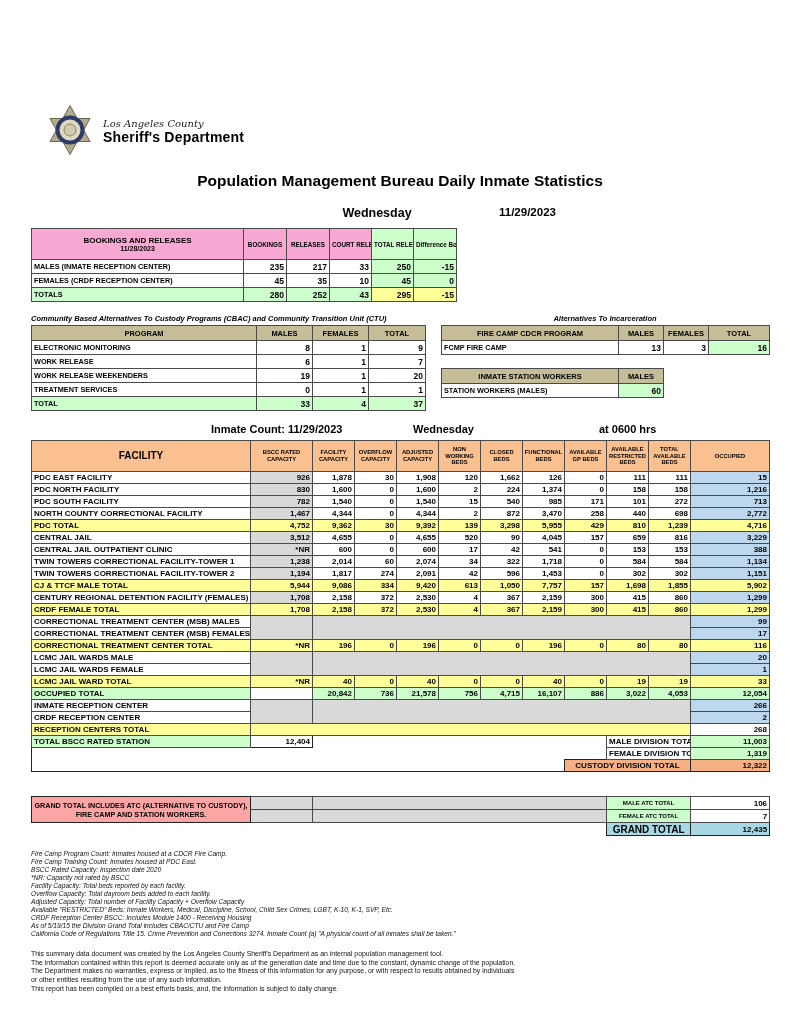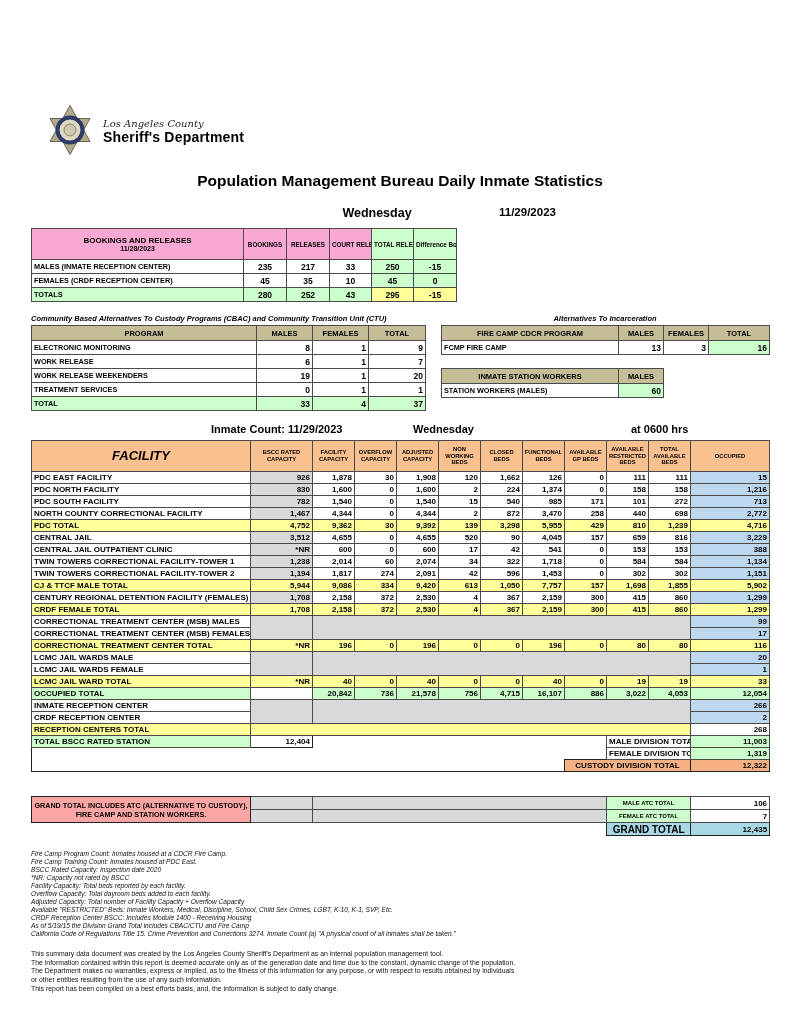--- a/index.html
+++ b/index.html
@@ -22,41 +22,41 @@
   .gry{background:#D9D9D9;} .org{background:#f9a8d4;} .gtb{background:#A8D8E4;}
   .fr{text-align:right;}
   .noborder{border:none;background:transparent;}
   
   .bookings{width:425px;font-weight:bold;}
   .bookings th{font-size:6.3px;text-align:center;}
   .bookings .bh{font-size:8px;height:30px;}
   .bookings .bh .sub{font-size:7px;}
   .bookings td{height:13px;font-size:8.5px;}
   .bookings .lbl{font-size:7.3px;text-align:left;}
-  .bookings .num{text-align:center;}
+  .bookings .num{text-align:right;}
   
   .midrow{display:flex;margin-top:12px;}
   .cbac-wrap{width:394px;}
   .alt-wrap{width:328px;margin-left:16px;}
   .sec-title{font-size:7.5px;font-weight:bold;font-style:italic;margin-bottom:2px;}
   .alt-title{text-align:center;}
   .cbac{width:394px;font-weight:bold;}
   .cbac th,.fire th,.station th{font-size:7.5px;height:14px;background:#C4BD97;text-align:center;}
   .cbac td,.fire td,.station td{height:13px;font-size:8.5px;}
   .cbac .lbl,.fire .lbl,.station .lbl{font-size:7.3px;text-align:left;}
   .cbac .num,.fire .num,.station .num{text-align:right;}
   .fire{width:328px;font-weight:bold;}
   .station{width:222px;font-weight:bold;margin-top:13px;}
   
   .countline{position:relative;height:15px;margin-top:12px;}
   .countline span{position:absolute;font-size:11px;font-weight:bold;}
-  .countline .c1{left:140px;margin-left:40px;} .countline .c2{left:382px;} .countline .c3{left:600px;}
+  .countline .c1{left:140px;margin-left:40px;} .countline .c2{left:382px;} .countline .c3{left:568px;}
   .facility{width:738px;font-weight:bold;margin-top:2px;}
   .facility th{background:#FAC090;font-size:5.8px;height:30px;text-align:center;white-space:normal;line-height:1.15;padding:0 1px;}
-  .facility th.fth{font-size:13px;font-style:italic;}
+  .facility th.fth{font-size:10px;}
   .facility td{height:11px;font-size:8px;}
   .flbl{font-size:7px;text-align:left;}
   .fnum{text-align:right;}
   .t-total td{border-top-width:1.6px;border-bottom-width:1.6px;}
   .cap-val{border:1.6px solid #222;}
   .div-label{font-size:6px;text-align:center;}
   .div-val{text-align:right;}
   .custody-label{font-size:10px;text-align:center;background:#F5B183;border:1.6px solid #222;}
   .custody-val{background:#F5B183;text-align:right;border:1.6px solid #222;}
   

